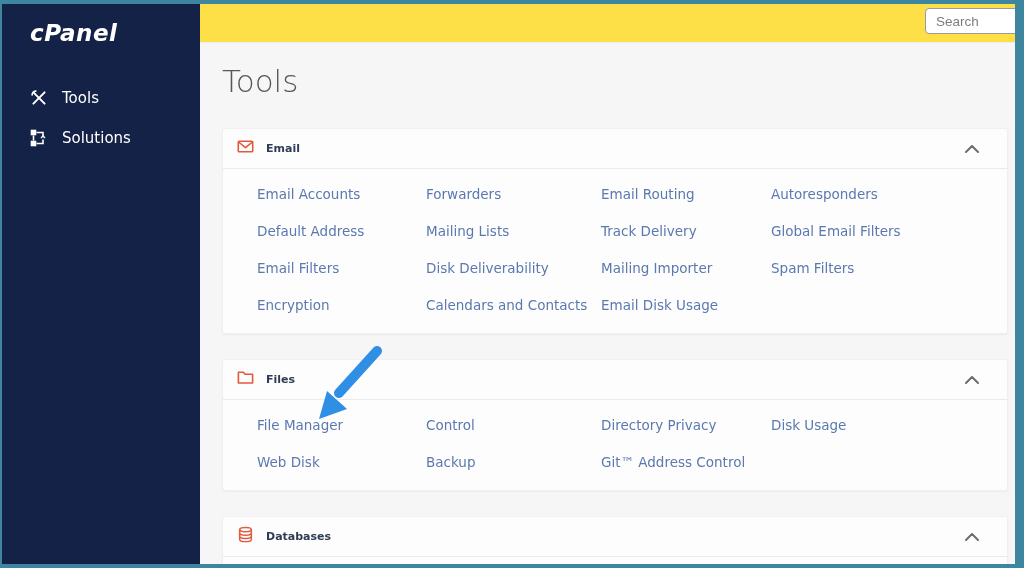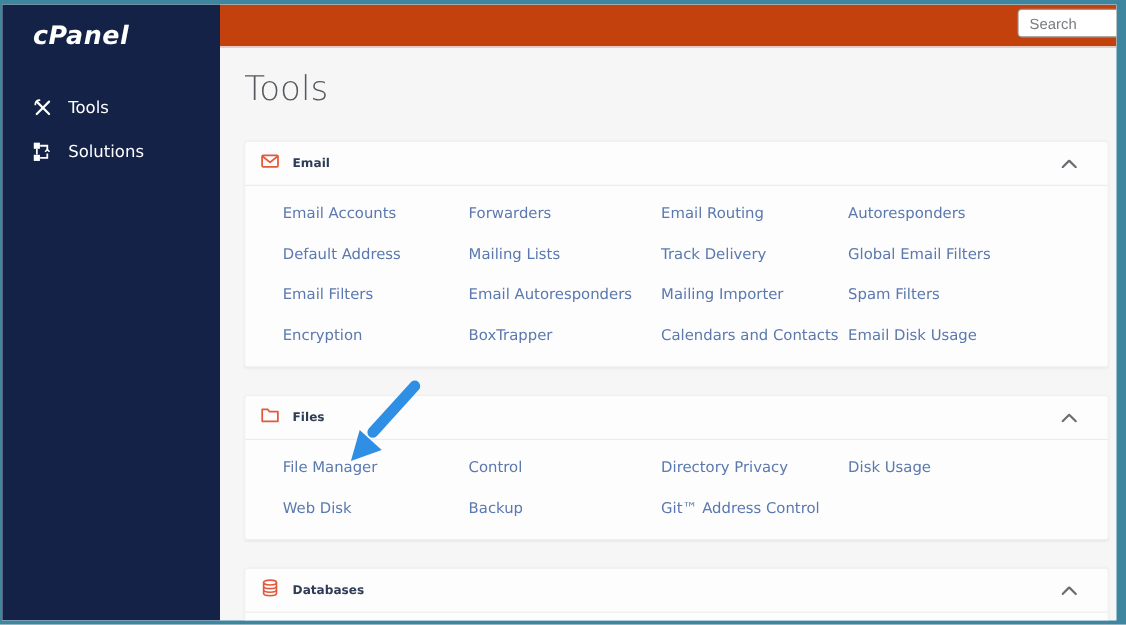--- a/index.html
+++ b/index.html
@@ -21,21 +21,21 @@
   }
   .nav { margin-top:32px; }
   .nav-item {
     display:flex; align-items:center; gap:14px;
     padding:11px 0 11px 28px; font-size:15px; color:#fff; cursor:pointer;
   }
   .nav-item .nicon { width:18px; height:18px; flex:0 0 18px; }
   
   .main { flex:1 1 auto; display:flex; flex-direction:column; position:relative; overflow:hidden; }
   .topbar {
-    height:39px; flex:0 0 39px; background:#c2410c; border-bottom:1px solid #ededee;
+    height:39px; flex:0 0 39px; background:#fde047; border-bottom:1px solid #ededee;
     position:relative;
   }
   .search-input {
     position:absolute; top:4px; right:-6px; width:96px; height:26px;
     border:1px solid #9b9b9b; border-radius:4px; background:#fff;
     font-size:13.5px; color:#5f6368; padding:0 8px 0 10px;
     font-family:"Liberation Sans",sans-serif; outline:none;
   }
   .search-input::placeholder { color:#7a7d80; }
   .content { flex:1 1 auto; padding:18px 7px 0 22px; overflow:hidden; }
@@ -132,25 +132,24 @@
         <div class="link-grid">
           <a class="tool-link">Email Accounts</a>
           <a class="tool-link">Forwarders</a>
           <a class="tool-link">Email Routing</a>
           <a class="tool-link">Autoresponders</a>
           <a class="tool-link">Default Address</a>
           <a class="tool-link">Mailing Lists</a>
           <a class="tool-link">Track Delivery</a>
           <a class="tool-link">Global Email Filters</a>
           <a class="tool-link">Email Filters</a>
-          <a class="tool-link">Email Autoresponders</a>
+          <a class="tool-link">Disk Deliverability</a>
           <a class="tool-link">Mailing Importer</a>
           <a class="tool-link">Spam Filters</a>
           <a class="tool-link">Encryption</a>
-          <a class="tool-link">BoxTrapper</a>
           <a class="tool-link">Calendars and Contacts</a>
           <a class="tool-link">Email Disk Usage</a>
         </div>
       </section>
 
       <section class="card">
         <div class="card-header">
           <span>
             <svg width="17" height="17" viewBox="0 0 16 16" fill="none" stroke="#e2593c" stroke-width="1.5" stroke-linejoin="round">
               <path d="M1.3 13.2 V3 H6 L7.6 5 H14.7 V13.2 Z"></path>

